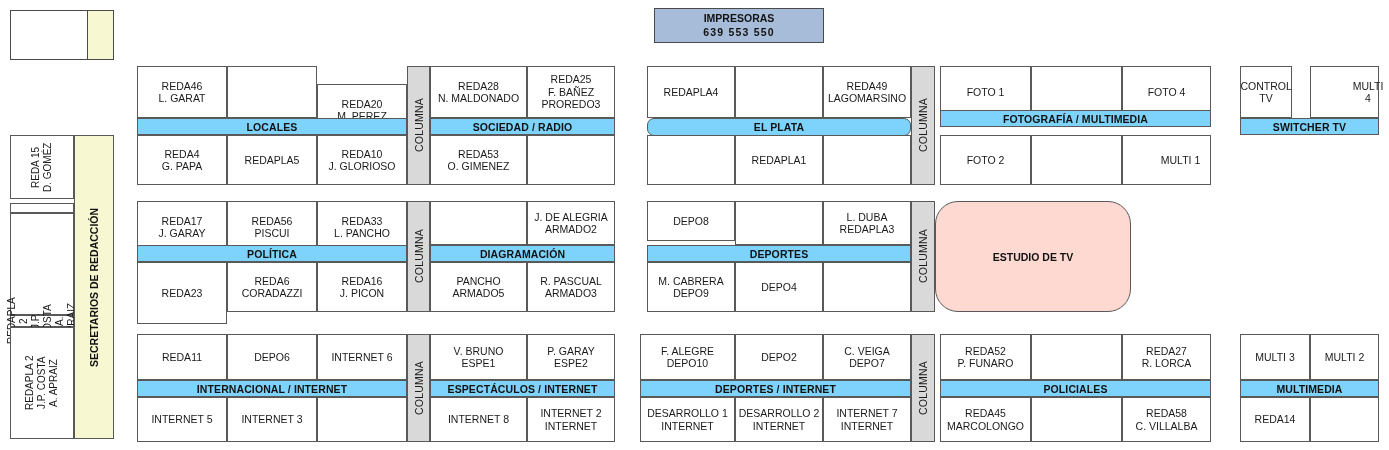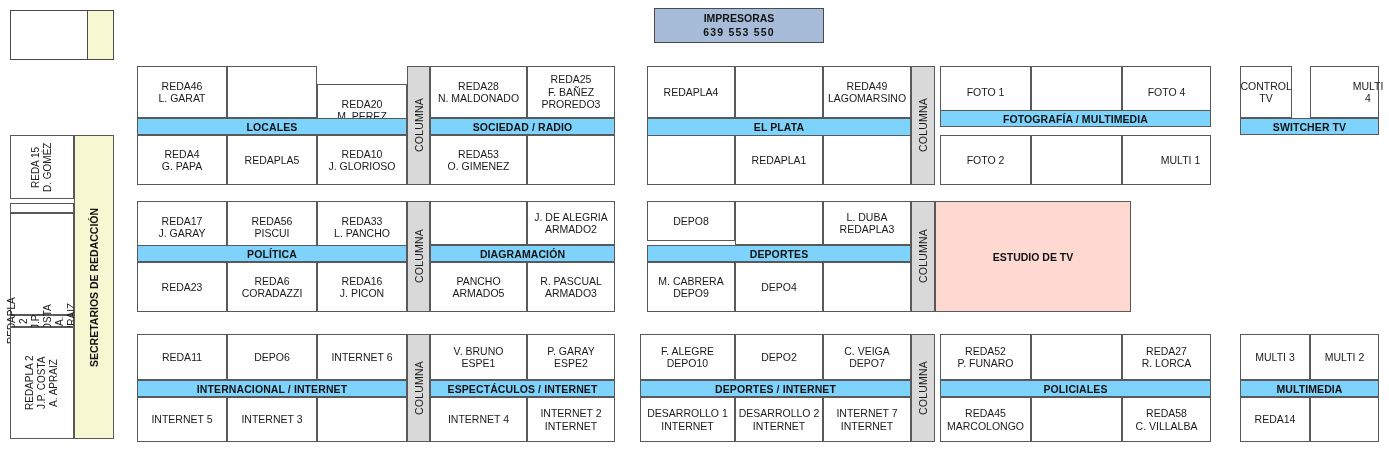--- a/index.html
+++ b/index.html
@@ -125,21 +125,21 @@
 PROREDO3</div>
   <div class="abs band" style="left:430px; top:118px; width:185px; height:17px;">SOCIEDAD / RADIO</div>
   <div class="abs cell" style="left:430px; top:135px; width:97px; height:50px;">REDA53
 O. GIMENEZ</div>
   <div class="abs cell" style="left:527px; top:135px; width:88px; height:50px;"></div>
 
   <div class="abs cell" style="left:647px; top:66px; width:88px; height:52px;">REDAPLA4</div>
   <div class="abs cell" style="left:735px; top:66px; width:88px; height:52px;"></div>
   <div class="abs cell" style="left:823px; top:66px; width:88px; height:52px;">REDA49
 LAGOMARSINO</div>
-  <div class="abs band" style="left:647px; top:118px; width:264px; height:18px;">EL PLATA</div>
+  <div class="abs band" style="left:647px; top:118px; width:264px; height:18px;border-radius:7px;">EL PLATA</div>
   <div class="abs cell" style="left:647px; top:135px; width:88px; height:50px;"></div>
   <div class="abs cell" style="left:735px; top:135px; width:88px; height:50px;">REDAPLA1</div>
   <div class="abs cell" style="left:823px; top:135px; width:88px; height:50px;"></div>
 
   <div class="abs colstrip" style="left:911px; top:66px; width:24px; height:119px;">COLUMNA</div>
 
   <div class="abs cell" style="left:940px; top:66px; width:91px; height:52px;">FOTO 1</div>
   <div class="abs cell" style="left:1031px; top:66px; width:91px; height:52px;"></div>
   <div class="abs cell" style="left:1122px; top:66px; width:89px; height:52px;">FOTO 4</div>
   <div class="abs band" style="left:940px; top:110px; width:271px; height:17px;">FOTOGRAFÍA / MULTIMEDIA</div>
@@ -151,21 +151,21 @@
   <div class="abs cell" style="left:1310px; top:66px; width:69px; height:52px;padding-left:48px;">MULTI 4</div>
   <div class="abs band" style="left:1240px; top:118px; width:139px; height:17px;">SWITCHER TV</div>
 
   <div class="abs cell" style="left:137px; top:201px; width:90px; height:52px;">REDA17
 J. GARAY</div>
   <div class="abs cell" style="left:227px; top:201px; width:90px; height:52px;">REDA56
 PISCUI</div>
   <div class="abs cell" style="left:317px; top:201px; width:90px; height:52px;">REDA33
 L. PANCHO</div>
   <div class="abs band" style="left:137px; top:245px; width:270px; height:17px;">POLÍTICA</div>
-  <div class="abs cell" style="left:137px; top:262px; width:90px; height:50px;">REDA23</div>
+  <div class="abs cell" style="left:137px; top:262px; width:90px; height:62px;">REDA23</div>
   <div class="abs cell" style="left:227px; top:262px; width:90px; height:50px;">REDA6
 CORADAZZI</div>
   <div class="abs cell" style="left:317px; top:262px; width:90px; height:50px;">REDA16
 J. PICON</div>
 
   <div class="abs colstrip" style="left:407px; top:201px; width:23px; height:111px;">COLUMNA</div>
 
   <div class="abs cell" style="left:430px; top:201px; width:97px; height:44px;"></div>
   <div class="abs cell" style="left:527px; top:201px; width:88px; height:44px;">J. DE ALEGRIA
 ARMADO2</div>
@@ -180,38 +180,38 @@
   <div class="abs cell" style="left:823px; top:201px; width:88px; height:44px;">L. DUBA
 REDAPLA3</div>
   <div class="abs band" style="left:647px; top:245px; width:264px; height:17px;">DEPORTES</div>
   <div class="abs cell" style="left:647px; top:262px; width:88px; height:50px;">M. CABRERA
 DEPO9</div>
   <div class="abs cell" style="left:735px; top:262px; width:88px; height:50px;">DEPO4</div>
   <div class="abs cell" style="left:823px; top:262px; width:88px; height:50px;"></div>
 
   <div class="abs colstrip" style="left:911px; top:201px; width:24px; height:111px;">COLUMNA</div>
 
-  <div class="abs studio" style="left:935px; top:201px; width:196px; height:111px;">ESTUDIO DE TV</div>
+  <div class="abs studio" style="left:935px; top:201px; width:196px; height:111px;border-radius:23px;">ESTUDIO DE TV</div>
 
   <div class="abs cell" style="left:137px; top:334px; width:90px; height:46px;">REDA11</div>
   <div class="abs cell" style="left:227px; top:334px; width:90px; height:46px;">DEPO6</div>
   <div class="abs cell" style="left:317px; top:334px; width:90px; height:46px;">INTERNET 6</div>
   <div class="abs band" style="left:137px; top:380px; width:270px; height:17px;">INTERNACIONAL / INTERNET</div>
   <div class="abs cell" style="left:137px; top:397px; width:90px; height:45px;">INTERNET 5</div>
   <div class="abs cell" style="left:227px; top:397px; width:90px; height:45px;">INTERNET 3</div>
   <div class="abs cell" style="left:317px; top:397px; width:90px; height:45px;"></div>
 
   <div class="abs colstrip" style="left:407px; top:334px; width:23px; height:108px;">COLUMNA</div>
 
   <div class="abs cell" style="left:430px; top:334px; width:97px; height:46px;">V. BRUNO
 ESPE1</div>
   <div class="abs cell" style="left:527px; top:334px; width:88px; height:46px;">P. GARAY
 ESPE2</div>
   <div class="abs band" style="left:430px; top:380px; width:185px; height:17px;">ESPECTÁCULOS / INTERNET</div>
-  <div class="abs cell" style="left:430px; top:397px; width:97px; height:45px;">INTERNET 4</div>
+  <div class="abs cell" style="left:430px; top:397px; width:97px; height:45px;">INTERNET 8</div>
   <div class="abs cell" style="left:527px; top:397px; width:88px; height:45px;">INTERNET 2
 INTERNET</div>
 
   <div class="abs cell" style="left:640px; top:334px; width:95px; height:46px;">F. ALEGRE
 DEPO10</div>
   <div class="abs cell" style="left:735px; top:334px; width:88px; height:46px;">DEPO2</div>
   <div class="abs cell" style="left:823px; top:334px; width:88px; height:46px;">C. VEIGA
 DEPO7</div>
   <div class="abs band" style="left:640px; top:380px; width:271px; height:17px;">DEPORTES / INTERNET</div>
   <div class="abs cell" style="left:640px; top:397px; width:95px; height:45px;">DESARROLLO 1

